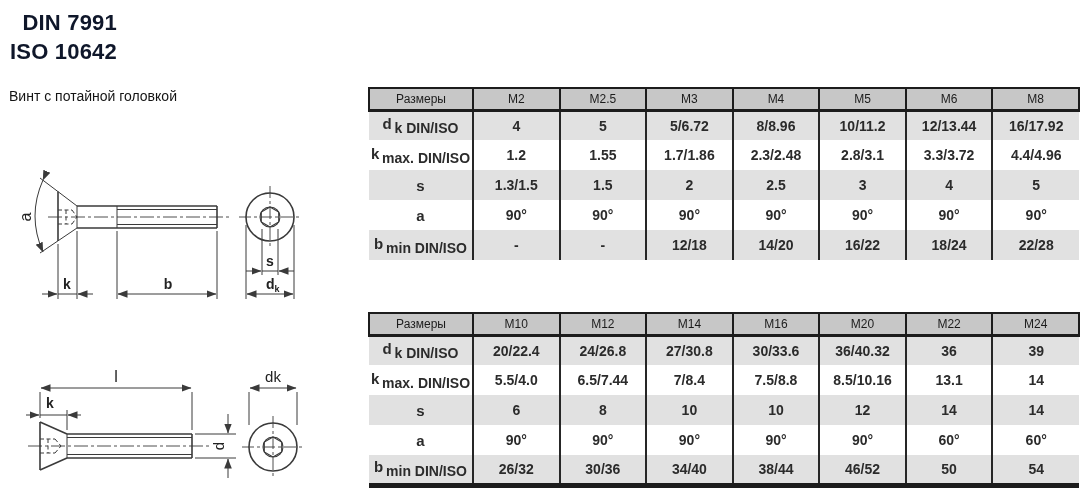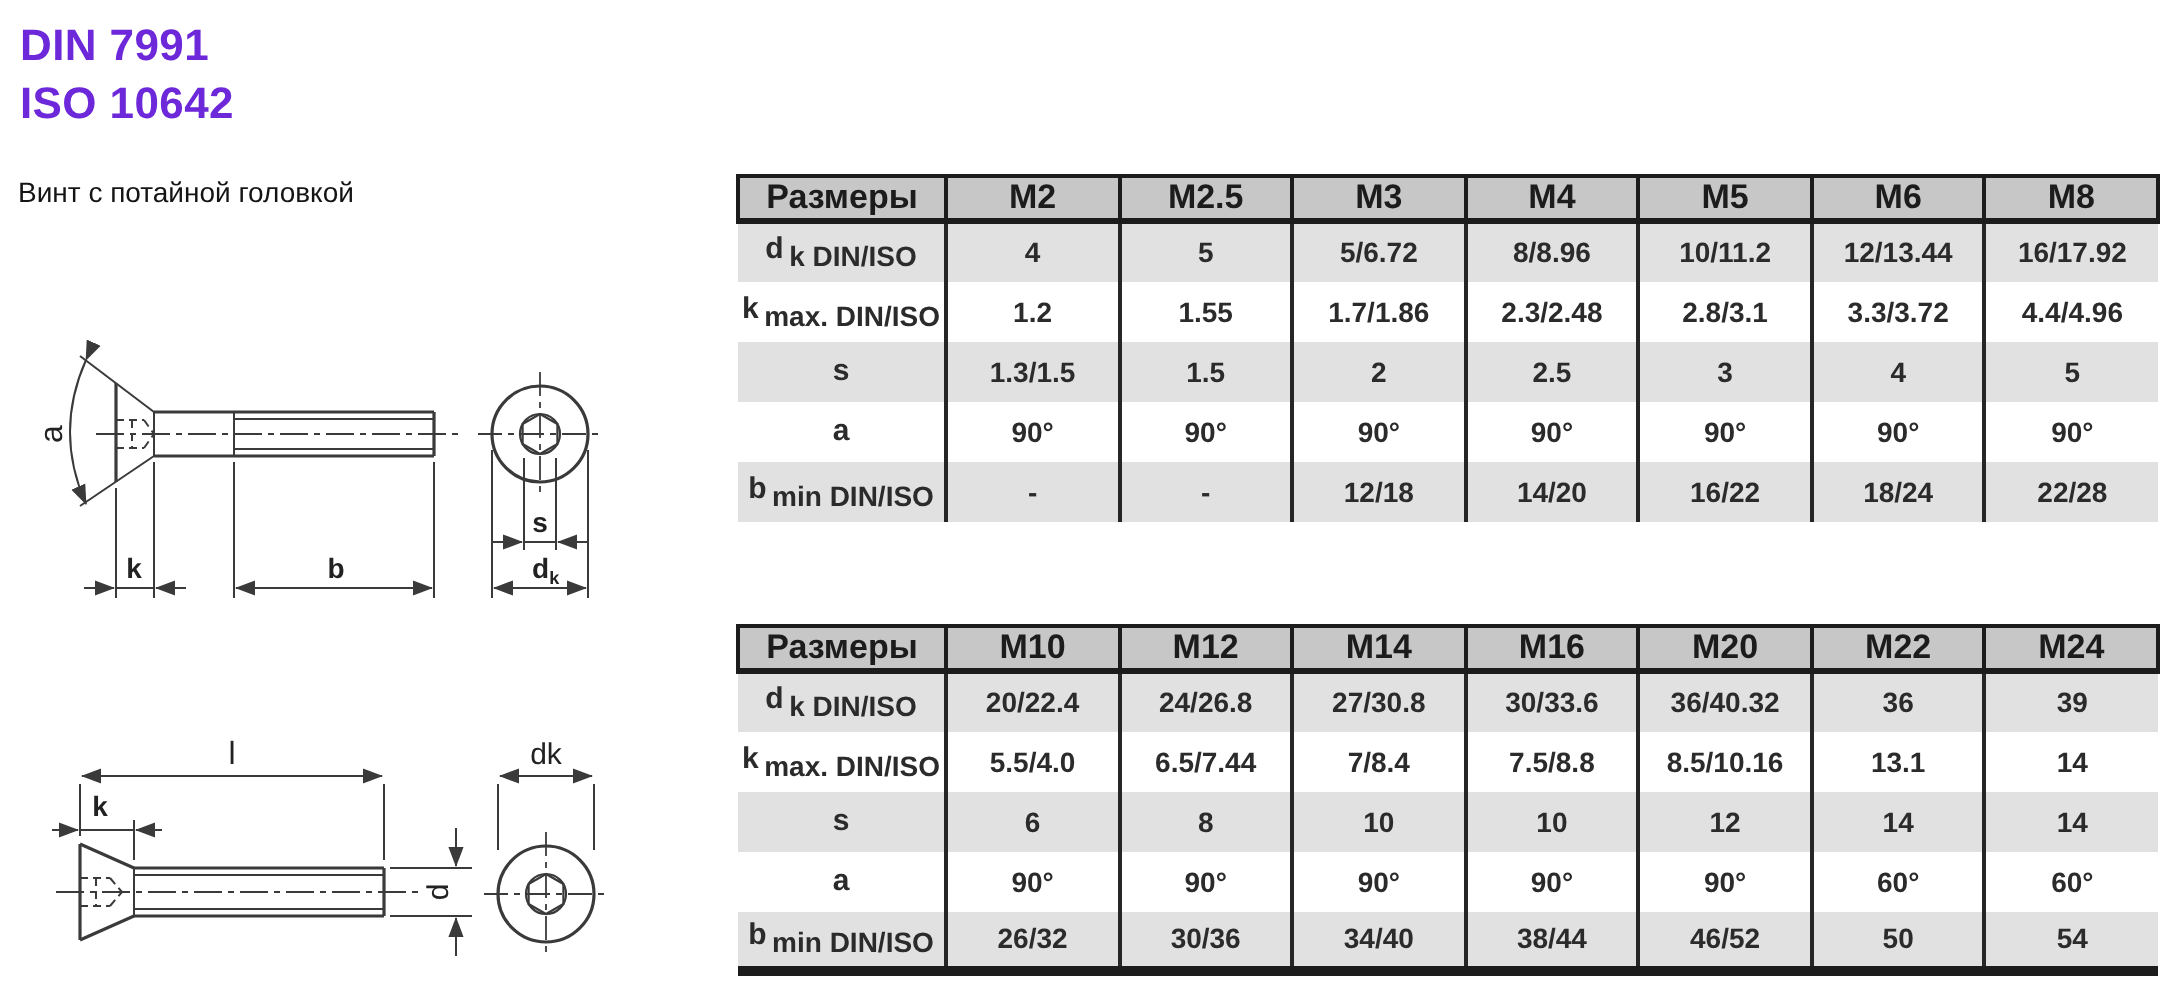--- a/index.html
+++ b/index.html
@@ -2,39 +2,39 @@
 <html><head>
 <meta charset="utf-8">
 <style>
   * { margin:0; padding:0; box-sizing:border-box; }
   html,body { background:#ffffff; }
   body {
     width:1087px; height:500px; position:relative; overflow:hidden;
     font-family:"Liberation Sans", sans-serif; color:#1e1e1e;
   }
   .titles { position:absolute; left:10px; top:8px; }
-  .std-line { font-size:22px; font-weight:bold; color:#6d28d9; line-height:29px; letter-spacing:.2px; }
+  .std-line { font-size:22px; font-weight:bold; color:#0f172a; line-height:29px; letter-spacing:.2px;text-align:right; }
   .product-name { position:absolute; left:9px; top:88px; font-size:14px; color:#141414; }
 
   .drawing { position:absolute; }
   #drawing-top { left:10px; top:163px; }
   #drawing-bottom { left:10px; top:352px; }
   svg text { font-family:"Liberation Sans", sans-serif; fill:#222; }
 
   table.dim-table {
     position:absolute; left:368px; width:712px;
     border-collapse:collapse; table-layout:fixed;
   }
   #table-1 { top:87px; }
   #table-2 { top:312px; border-bottom:5px solid #1c1c1c; }
   .dim-table col.label-col { width:104px; }
   .dim-table thead th {
     background:#c7c7c7; height:22px; padding:0;
     border:2px solid #1c1c1c; border-top-width:2px; border-bottom-width:3px;
-    font-size:17px; font-weight:bold; color:#1c1c1c;
+    font-size:12px; font-weight:normal; color:#1c1c1c;
   }
   .dim-table tbody td {
     height:30px; padding:0; text-align:center; vertical-align:middle;
     font-size:14px; font-weight:bold; color:#2b2b2b;
   }
   .dim-table tbody td + td { border-left:2px solid #262626; }
   .dim-table tbody tr:nth-child(odd) { background:#e1e1e1; }
   .dim-table tbody td.rowlabel { font-size:15px; }
   .dim-table tbody td.rowlabel sub { font-size:14px; font-weight:bold; }
 </style>

